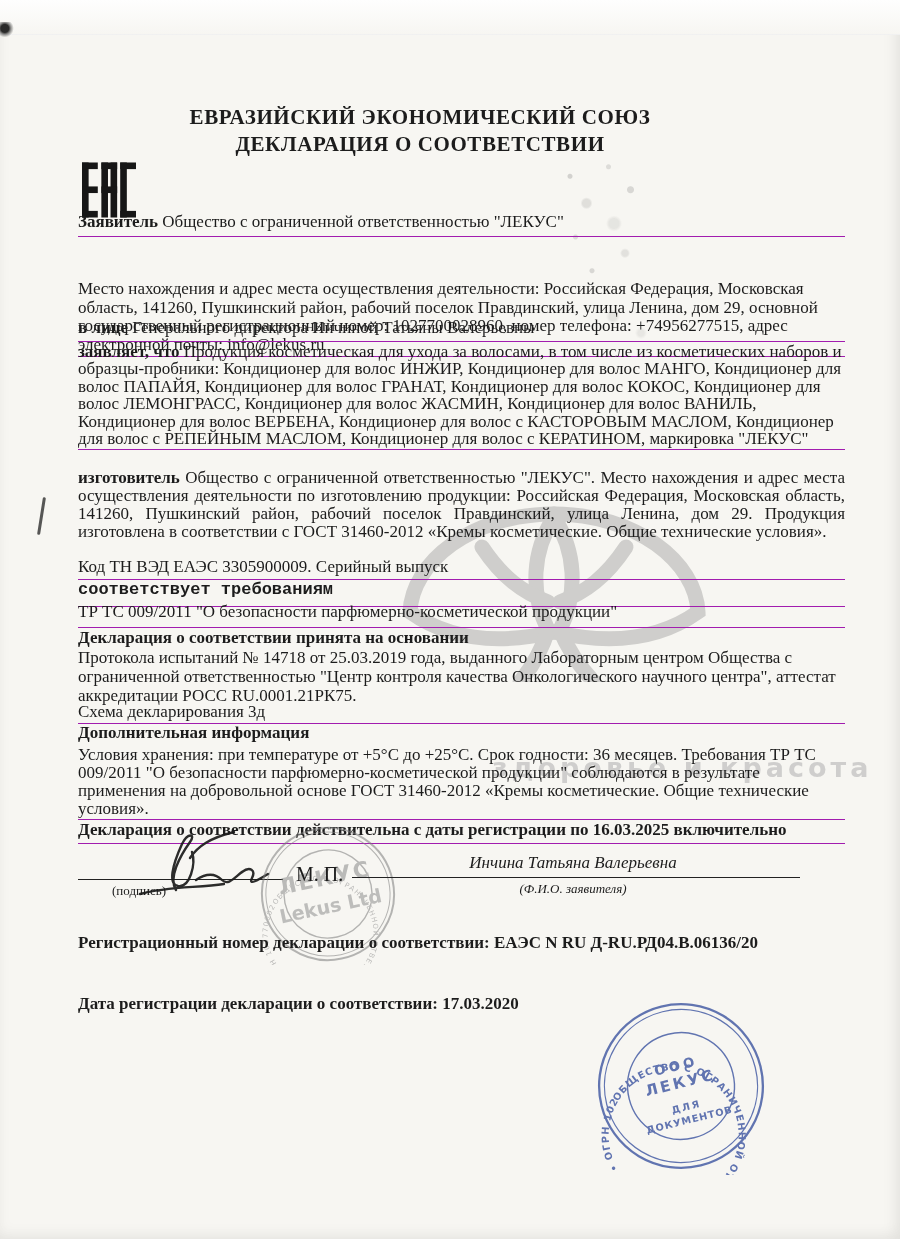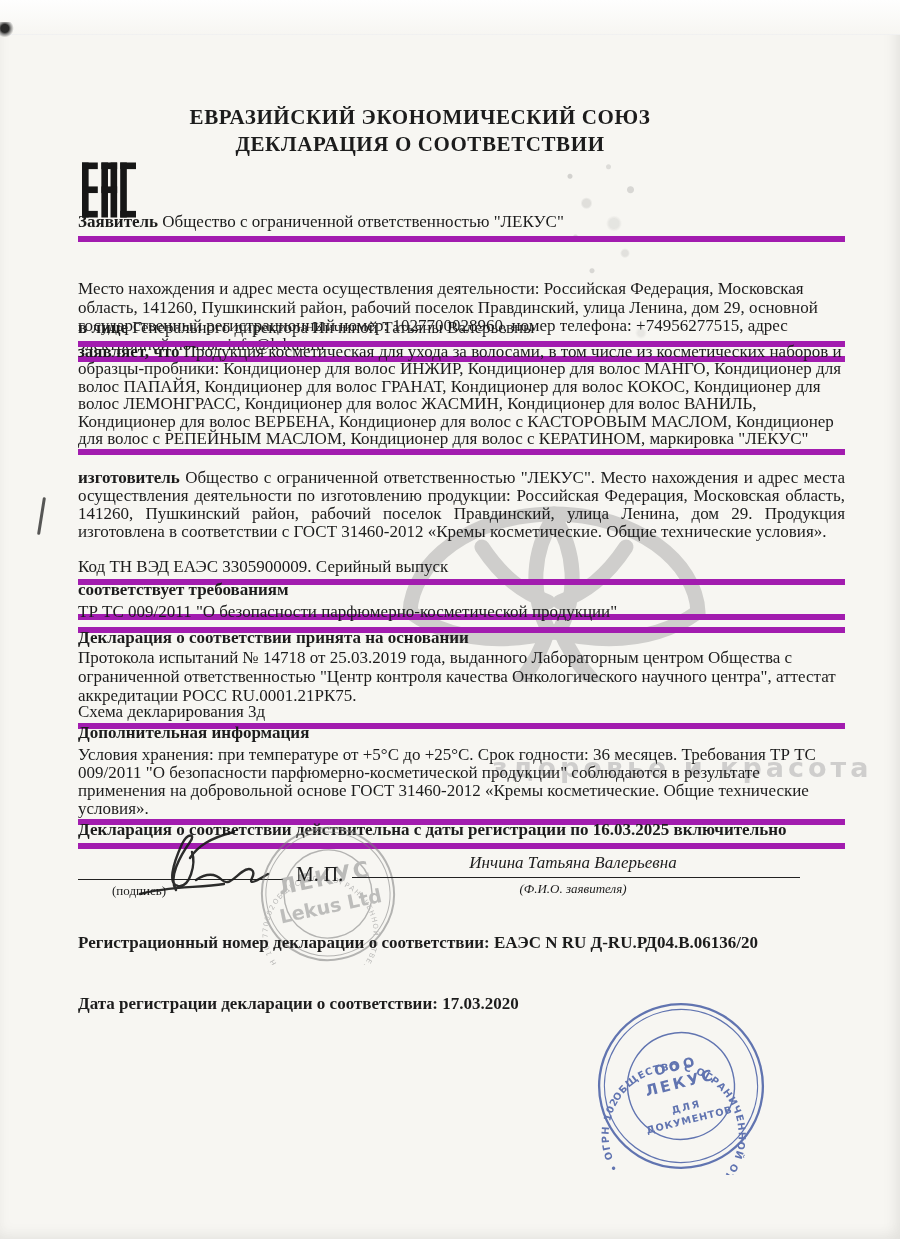--- a/index.html
+++ b/index.html
@@ -8,21 +8,21 @@
     position:relative; width:900px; height:1239px; margin:0 auto;
     background:#f7f6f2; overflow:hidden; color:#1c1c1c;
     box-shadow:inset -6px 0 14px rgba(0,0,0,0.05), inset 0 -6px 14px rgba(0,0,0,0.04);
   }
   .page::before{
     content:""; position:absolute; left:0; top:0; width:100%; height:34px;
     background:linear-gradient(#fefefe,#f7f6f2); border-bottom:1px solid rgba(0,0,0,0.05);
   }
   .abs{position:absolute;}
   .blk{position:absolute; left:78px; width:767px; font-size:17px; line-height:18.6px;}
-  .rule{border-bottom:6px solid #a21caf;}
+  .rule{border-bottom:1px solid #a21caf;}
   .b{font-weight:bold;}
   .title{ text-align:center; font-weight:bold; font-size:21px; line-height:27px; letter-spacing:0.6px; }
   .wm-brand{
     font-family:"DejaVu Sans", sans-serif; font-weight:bold;
     font-size:124px; line-height:1; letter-spacing:12px;
     color:rgba(148,148,148,0.45); white-space:nowrap;
   }
   .wm-tag{
     font-family:"DejaVu Sans", sans-serif; font-weight:bold;
     font-size:27px; letter-spacing:4px; color:rgba(180,180,180,0.6); white-space:nowrap;
@@ -124,21 +124,21 @@
 
   <div class="blk just" style="top:469px; line-height:17.9px;">
     <span class="b">изготовитель</span>
     <span>Общество с ограниченной ответственностью "ЛЕКУС". Место нахождения и адрес места осуществления деятельности по изготовлению продукции: Российская Федерация, Московская область, 141260, Пушкинский район, рабочий поселок Правдинский, улица Ленина, дом 29. Продукция изготовлена в соответствии с ГОСТ 31460-2012 «Кремы косметические. Общие технические условия».</span>
   </div>
 
   <div class="blk rule" style="top:558px; padding-bottom:2px;">
     <span>Код ТН ВЭД ЕАЭС 3305900009. Серийный выпуск</span>
   </div>
 
-  <div class="blk rule b" style="top:581px; padding-bottom:14px;">
+  <div class="blk rule b" style="top:581px; padding-bottom:6px;font-family:Liberation Mono, monospace;">
     <span>соответствует требованиям</span>
   </div>
 
   <div class="blk rule" style="top:603px; padding-bottom:5px;">
     <span>ТР ТС 009/2011 "О безопасности парфюмерно-косметической продукции"</span>
   </div>
 
   <div class="blk b" style="top:629px;">
     <span>Декларация о соответствии принята на основании</span>
   </div>

